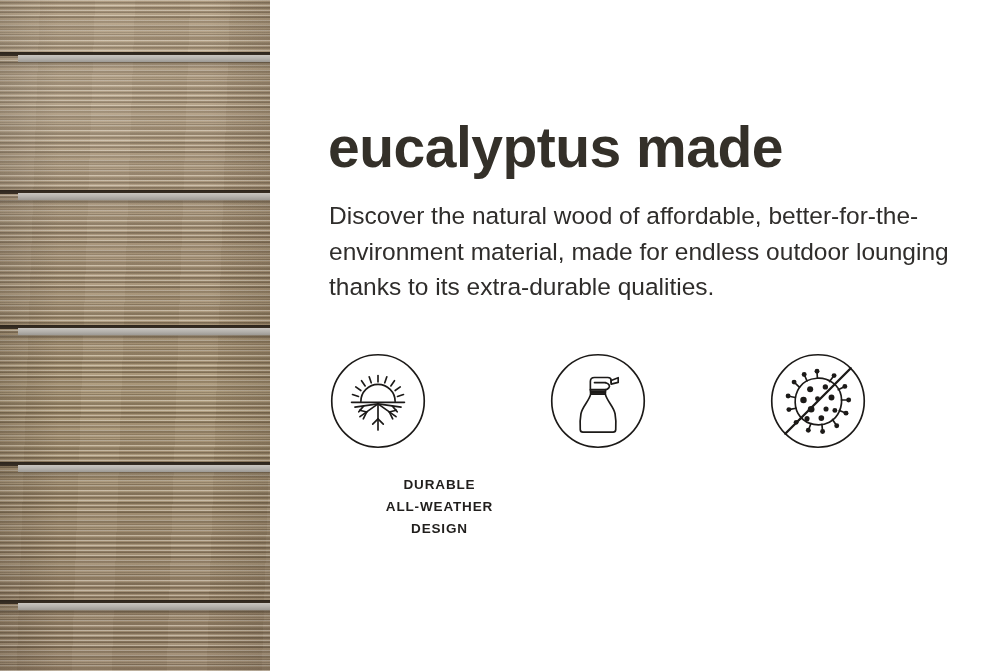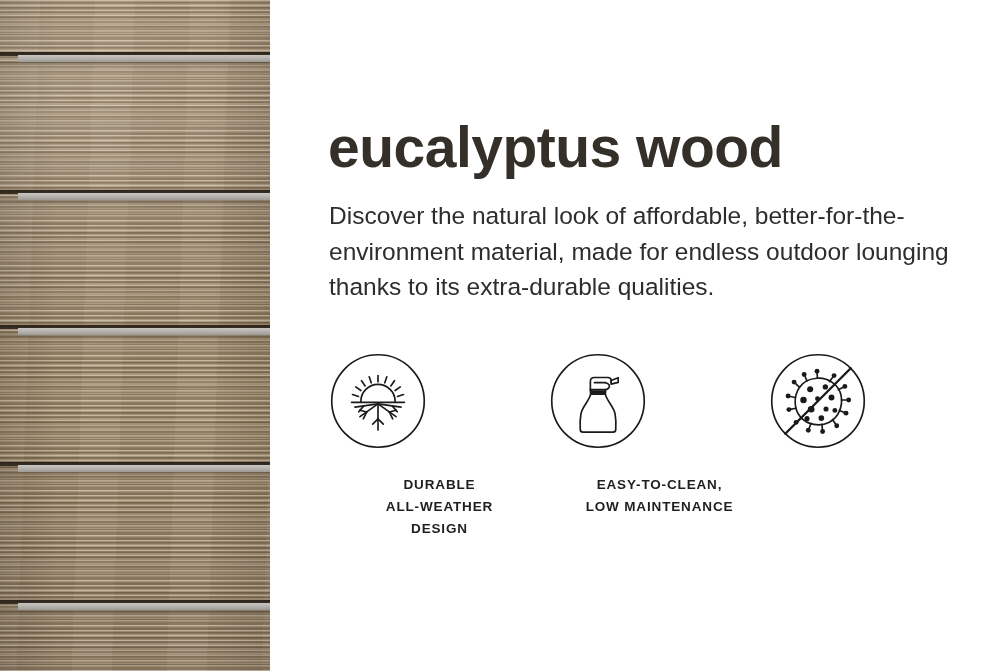--- a/index.html
+++ b/index.html
@@ -190,23 +190,23 @@
     </div>
     <div class="slat-gap" style="top:600px">
       <div class="gap-dark"></div>
       <div class="gap-light"></div>
       <div class="gap-shadow"></div>
     </div>
   </div>
 
   <div class="content">
 
-    <h1 class="headline">eucalyptus wood</h1>
-
-    <p class="description">Discover the natural look of affordable, better-for-the-environment material, made for endless outdoor lounging thanks to its extra-durable qualities.</p>
+    <h1 class="headline">eucalyptus made</h1>
+
+    <p class="description">Discover the natural wood of affordable, better-for-the-environment material, made for endless outdoor lounging thanks to its extra-durable qualities.</p>
 
     <div class="features">
 
       <div class="feature">
         <svg class="feature-icon" viewBox="0 0 100 100">
           <g fill="none" stroke="#1c1a18" stroke-width="1.7" stroke-linecap="round">
             <circle cx="50" cy="50" r="47.2"></circle>
 
             <path d="M32.5 50.5 a17.5 17.5 0 0 1 35 0"></path>
 
@@ -270,22 +270,20 @@
                      C62.2 26.0 63.4 27.2 63.4 29.0
                      L63.4 31.2"></path>
 
             <path d="M63.4 29.0 L70.6 26.2 L70.6 31.0 L63.4 32.8 Z"></path>
 
             <path d="M57.8 31.4 C61.4 32.4 62.6 34.6 61.0 36.6
                      C59.4 38.6 57.8 38.4 57.8 38.4"></path>
             <line x1="46.4" y1="31.3" x2="57.8" y2="31.3"></line>
           </g>
         </svg>
-        <div class="feature-caption">EASY-TO-CLEAN,
-LOW MAINTENANCE</div>
       </div>
 
       <div class="feature">
         <svg class="feature-icon" viewBox="0 0 100 100">
           <g fill="none" stroke="#1c1a18" stroke-width="1.7" stroke-linecap="round">
             <circle cx="50" cy="50" r="47.2"></circle>
 
             <path d="M49.0 26.8
                      C60.5 26.0 71.5 33.5 73.6 44.6
                      C75.6 55.4 71.0 66.8 61.6 71.6

